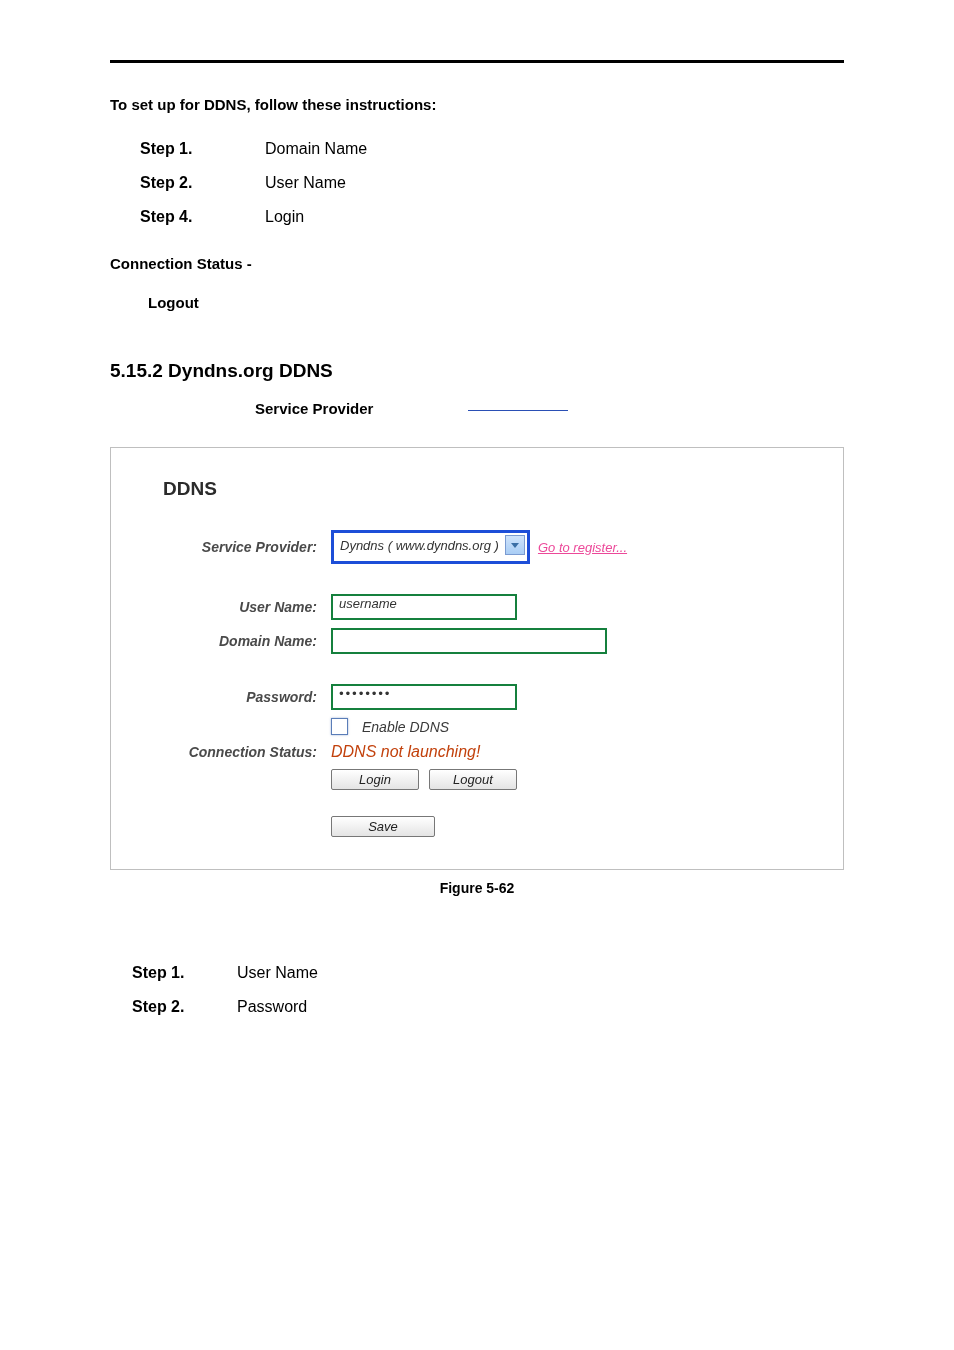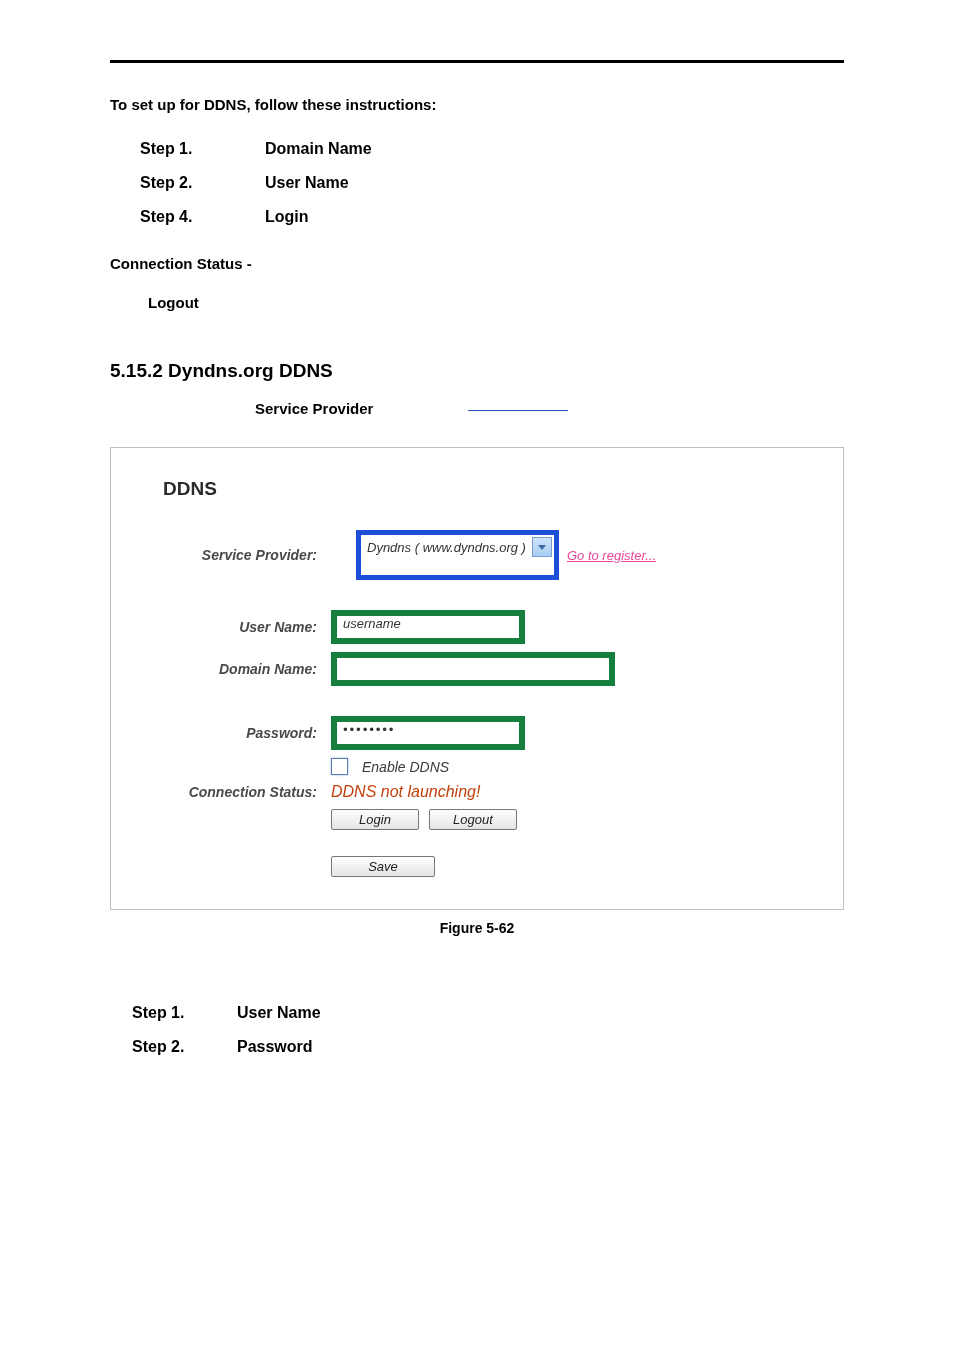--- a/index.html
+++ b/index.html
@@ -28,21 +28,21 @@
   }
   .steps-table td {
     padding: 8px 0;
     vertical-align: top;
   }
   .steps-table td.col1 {
     width: 125px;
     font-weight: bold;
   }
   .steps-table td.col2 {
-    font-weight: bold;
+    font-weight: normal;
   }
   .indent {
     margin-left: 38px;
   }
   .section-heading {
     font-size: 19px;
     font-weight: bold;
     margin: 45px 0 18px 0;
   }
   .sp-line {
@@ -91,27 +91,26 @@
   .form-field {
     flex: 1;
     display: flex;
     align-items: center;
     gap: 8px;
     font-size: 14px;
   }
   .select-box {
     display: inline-flex;
     align-items: center;
-    border: 5px solid #1d4ed8;
+    border: 3px solid #1d4ed8;
     background: #fff;
     height: 24px;
-    padding: 0 2px 16px 6px;
+    padding: 0 2px 4px 6px;
     font-size: 13px;
     color: #333;
-    margin-left: 25px;
   }
   .select-arrow {
     width: 18px;
     height: 18px;
     background: linear-gradient(#cfe3fb, #a9cdf5);
     border: 1px solid #7a9bd1;
     margin-left: 6px;
     display: inline-flex;
     align-items: center;
     justify-content: center;
@@ -121,21 +120,21 @@
     border-left: 4px solid transparent;
     border-right: 4px solid transparent;
     border-top: 5px solid #3b6ea5;
   }
   .reg-link {
     color: #ec4899;
     text-decoration: underline;
     font-size: 13px;
   }
   .text-input {
-    border: 6px solid #15803d;
+    border: 2px solid #15803d;
     background: #fff;
     height: 22px;
     width: 170px;
     padding: 0 6px;
     font-size: 13px;
     color: #333;
   }
   .text-input.wide { width: 260px; }
   .checkbox {
     width: 15px; height: 15px;

